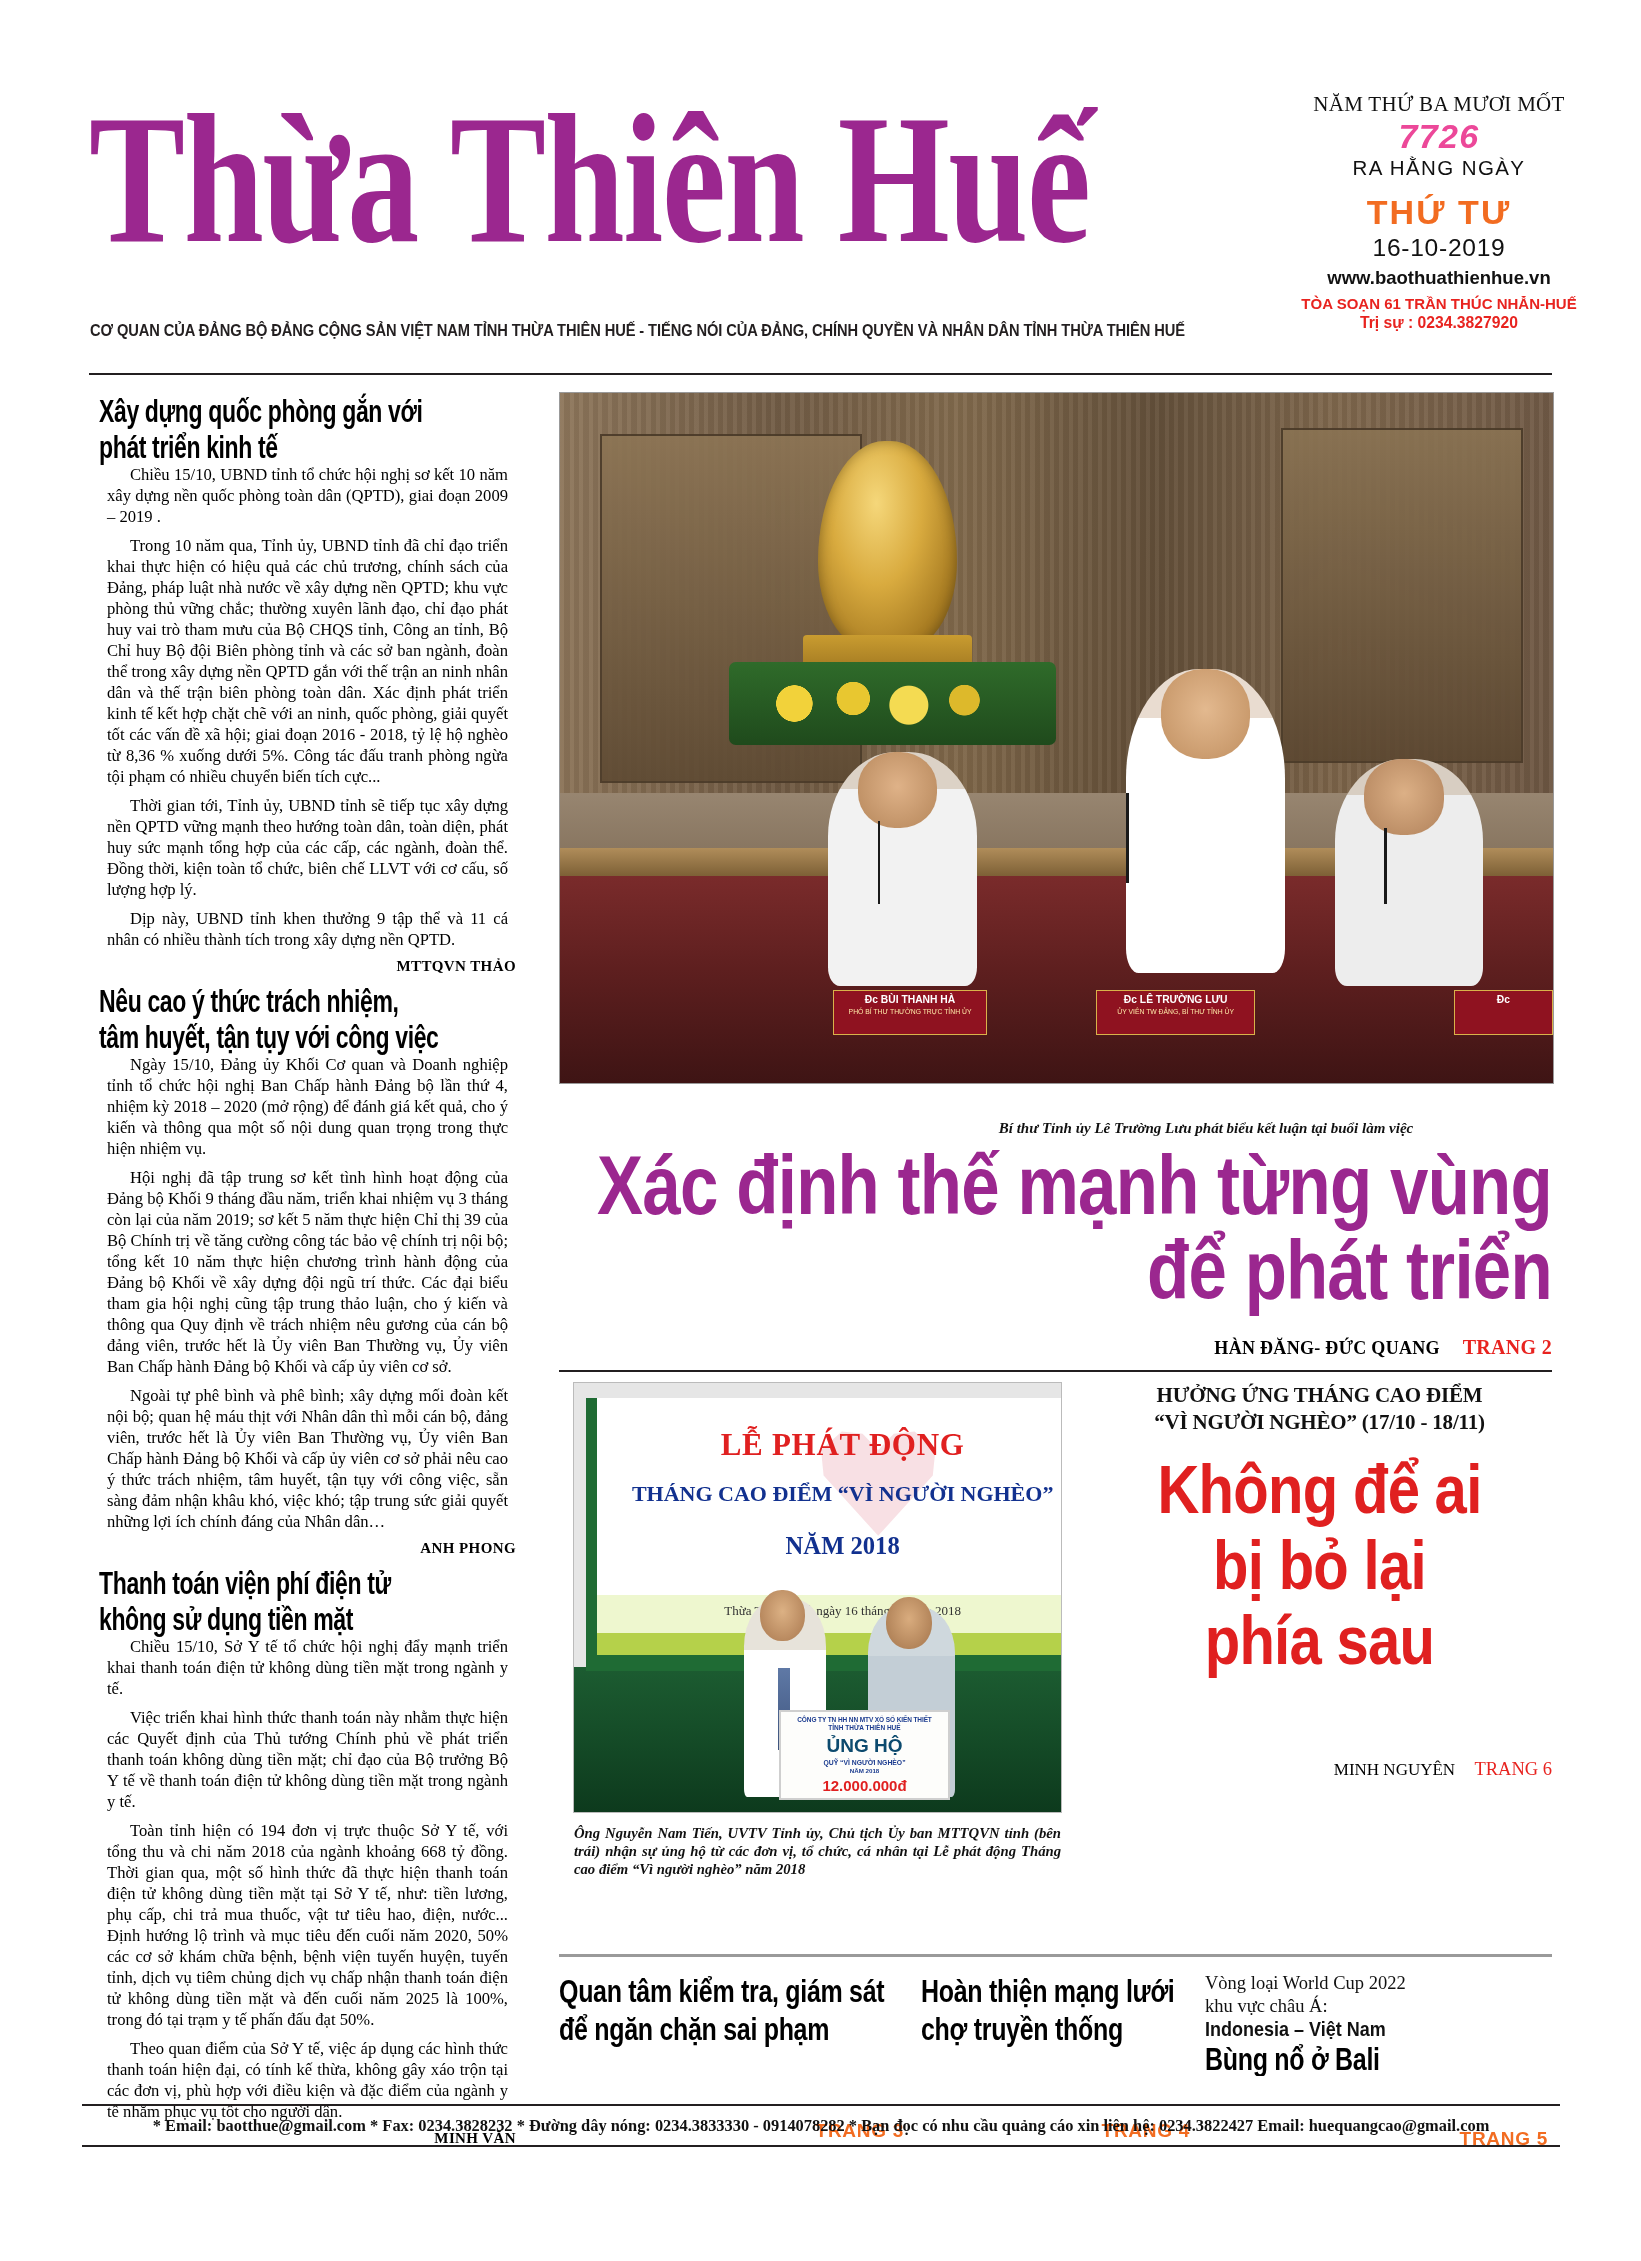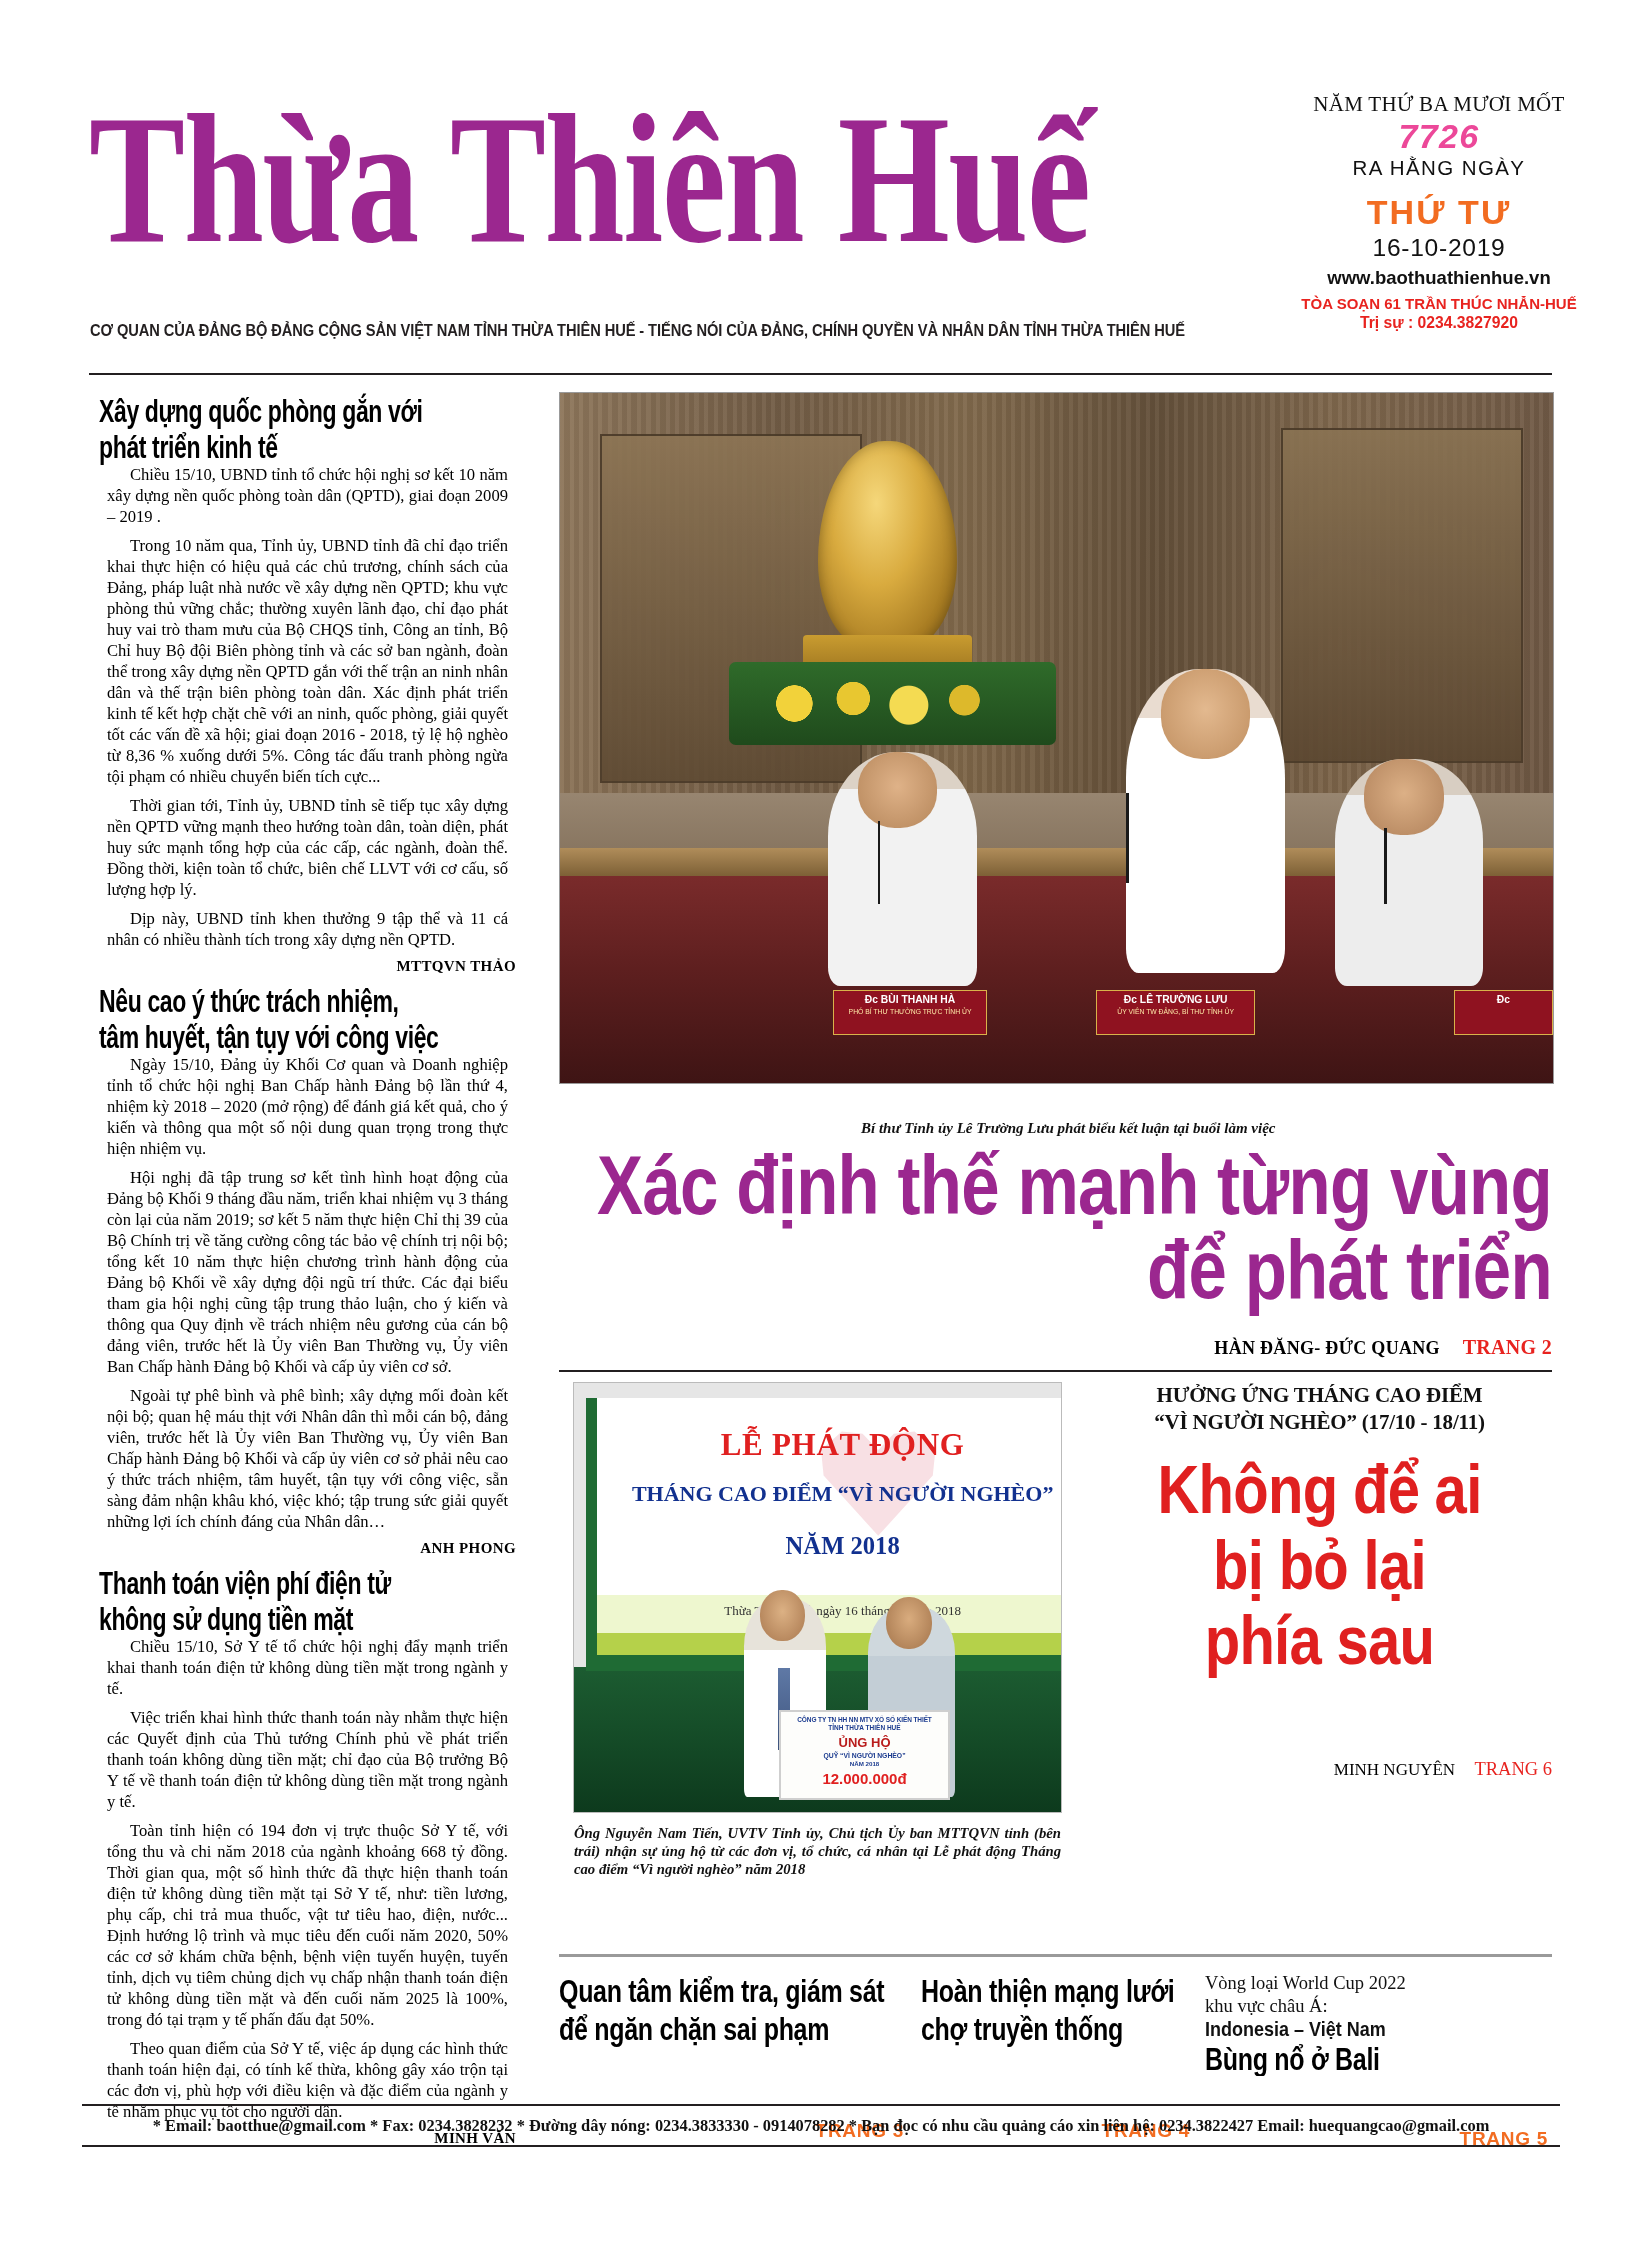--- a/index.html
+++ b/index.html
@@ -131,21 +131,21 @@
     font-family:"Liberation Sans",sans-serif;font-weight:bold;text-align:center;
     line-height:1.15;padding:3.4px 4.1px;box-sizing:border-box;}
   .np1{left:27.5%;bottom:7%;width:15.5%;height:6.5%;font-size:10.3px;}
   .np2{left:54%;bottom:7%;width:16%;height:6.5%;font-size:10.3px;}
   .np3{left:90%;bottom:7%;width:10%;height:6.5%;font-size:10.3px;}
   .np-sub{font-size:6.8px;font-weight:normal;display:block;margin-top:2.1px;color:#ffe9a8;}
   .mic{position:absolute;width:2.7px;background:#1a1a1a;}
   .cap1{
     position:absolute;left:861px;top:1120px;width:690px;
     font-family:"Liberation Serif",serif;font-style:italic;font-weight:bold;
-    font-size:15px;text-align:left;color:#111;
+    font-size:15px;text-align:center;color:#111;
   }
 
   
   .bighead{
     position:absolute;left:561px;top:1143px;width:991px;
     font-family:"Liberation Sans",sans-serif;font-weight:bold;color:#9B278F;
     font-size:69px;line-height:71px;text-align:right;letter-spacing:-0.7px;
     transform:scaleY(1.20);transform-origin:right top;
   }
   .bighead .l1{display:block;}
@@ -186,21 +186,21 @@
   .ph2-m1tie{position:absolute;left:204px;bottom:62px;width:12.3px;height:82px;
     background:linear-gradient(180deg,#5f79a6,#3d537c);}
   .ph2-m2{position:absolute;left:294px;bottom:15px;width:87px;height:190px;
     background:linear-gradient(180deg,#cfd8dd 0 26%, #c3ced6 26% 100%);border-radius:40% 40% 4% 4%/24% 24% 4% 4%;}
   .ph2-m2h{position:absolute;left:312px;bottom:163px;width:46px;height:52px;
     background:radial-gradient(ellipse at 50% 42%,#d9ac7e,#a3744b);border-radius:48%;}
   .placard{position:absolute;left:205px;bottom:12.3px;width:171px;height:90px;
     background:#fdfdfb;border:2.7px solid #cfcfcf;box-sizing:border-box;padding:4.1px 2.7px;text-align:center;}
   .pl-1{font-family:"Liberation Sans",sans-serif;font-weight:bold;font-size:6.5px;color:#1b3b8f;letter-spacing:-0.1px;}
   .pl-2{font-family:"Liberation Sans",sans-serif;font-weight:bold;font-size:6.5px;color:#1b3b8f;margin-top:1.4px;}
-  .pl-3{font-family:"Liberation Sans",sans-serif;font-weight:bold;font-size:13px;color:#b91c1c;margin-top:4.1px;}
+  .pl-3{font-family:"Liberation Sans",sans-serif;font-weight:bold;font-size:19px;color:#0c4a6e;margin-top:4.1px;}
   .pl-4{font-family:"Liberation Sans",sans-serif;font-weight:bold;font-size:6.8px;color:#1b3b8f;margin-top:2.1px;}
   .pl-5{font-family:"Liberation Sans",sans-serif;font-weight:bold;font-size:6.2px;color:#1b3b8f;margin-top:0.7px;}
   .pl-6{font-family:"Liberation Sans",sans-serif;font-weight:bold;font-size:15px;color:#E02020;margin-top:2.7px;}
   .cap2{
     position:absolute;left:574px;top:1824px;width:487px;
     font-family:"Liberation Serif",serif;font-style:italic;font-weight:bold;
     font-size:14.7px;line-height:18px;color:#111;text-align:justify;
   }
 
   

